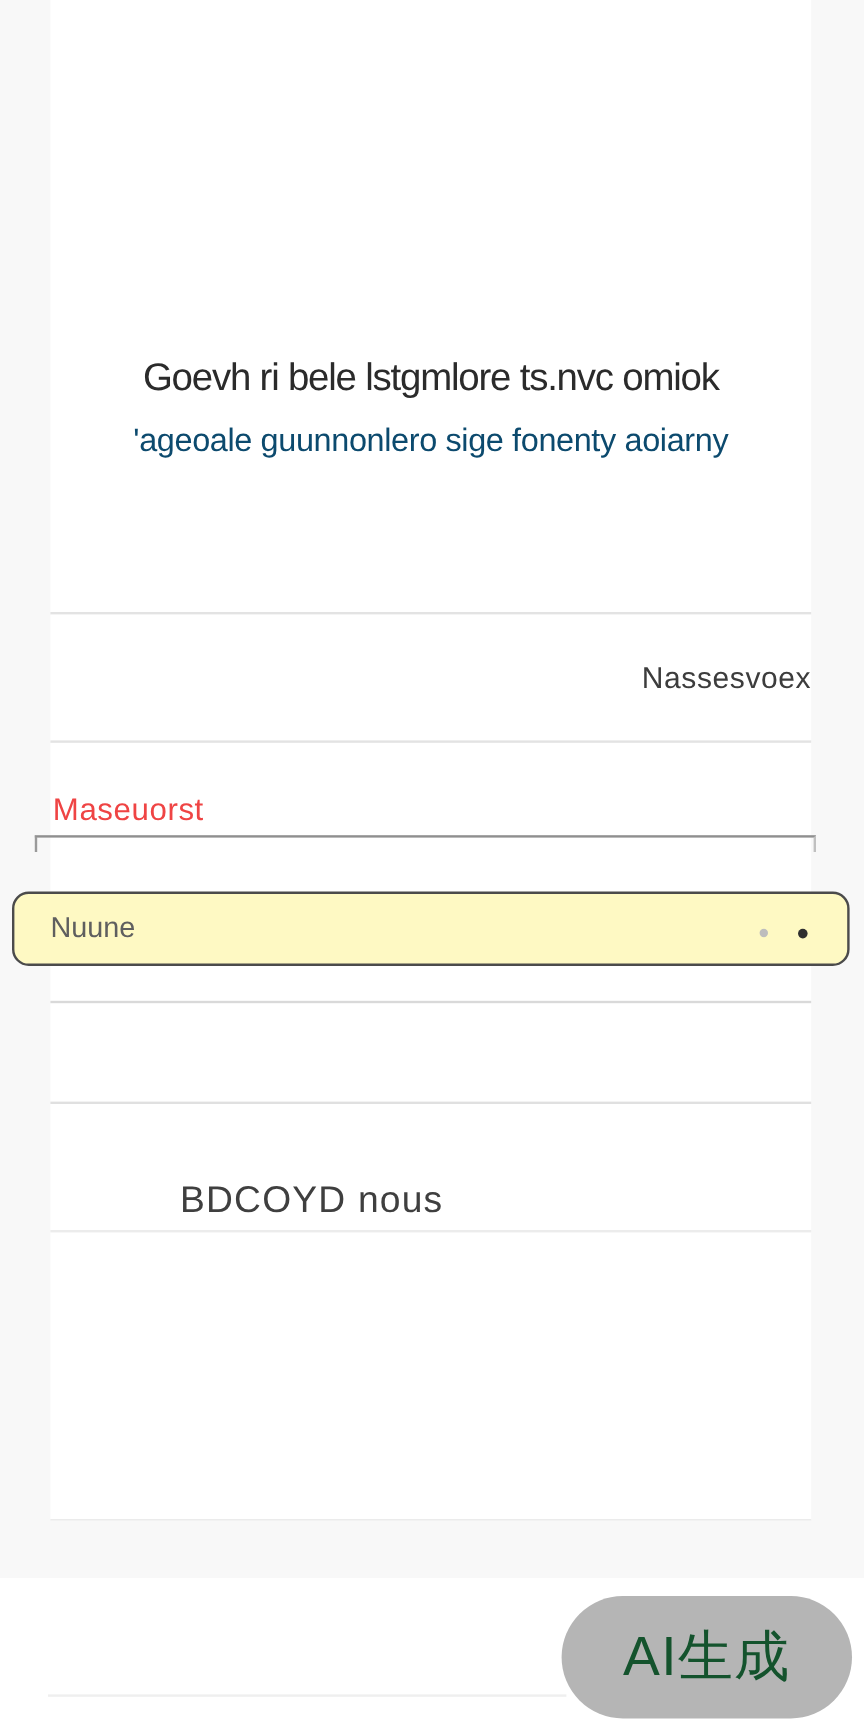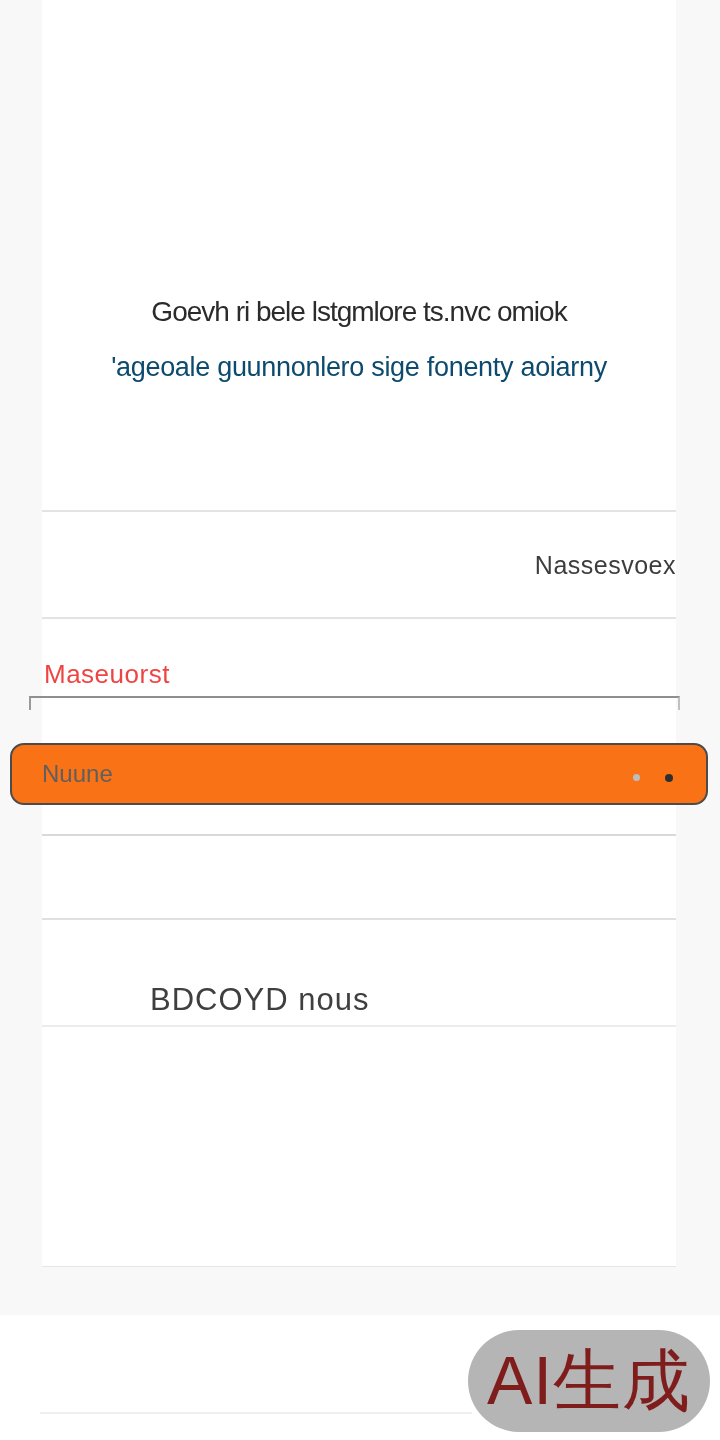--- a/index.html
+++ b/index.html
@@ -12,21 +12,21 @@
     color:#2b2b2b;
   }
   .card-bg{
     position:absolute;left:42px;top:0;width:634px;height:1266px;
     background:#ffffff;
     border-bottom:1px solid #e6e6e6;
   }
   .page-title{
     position:absolute;left:42px;top:296px;width:634px;
     text-align:center;
-    font-size:28px;letter-spacing:-1px;
+    font-size:32px;letter-spacing:-1px;
     color:#2b2b2b;font-weight:400;
     white-space:nowrap;
   }
   .page-subtitle{
     position:absolute;left:42px;top:352px;width:634px;
     text-align:center;
     font-size:27px;letter-spacing:-0.3px;
     color:#0c4a6e;font-weight:400;
     white-space:nowrap;
   }
@@ -49,21 +49,21 @@
     font-size:26px;color:#ef4444;letter-spacing:0.5px;
   }
   .unfinished-outline{
     position:absolute;left:29px;top:696px;width:647px;height:12px;
     border-top:2px solid #8f8f8f;
     border-left:2px solid #9a9a9a;
     border-right:2px solid #c0c0c0;
   }
   .text-input-wrap{
     position:absolute;left:10px;top:743px;width:698px;height:62px;
-    background:#f97316;
+    background:#fef9c3;
     border:2px solid #4b4b4b;
     border-radius:14px;
     box-sizing:border-box;
   }
   .text-input{
     position:absolute;left:0;top:0;width:100%;height:100%;
     border:none;outline:none;background:transparent;
     padding:0 90px 0 30px;box-sizing:border-box;
     font-family:"Liberation Sans", sans-serif;
     font-size:24px;color:#333;
@@ -84,21 +84,21 @@
   }
   .faint-line{
     position:absolute;left:40px;top:1412px;width:432px;height:2px;
     background:#efefef;
   }
   .watermark-badge{
     position:absolute;left:468px;top:1330px;width:242px;height:102px;
     background:#b5b5b5;
     border-radius:51px;
     display:flex;align-items:center;justify-content:center;
-    font-size:68px;color:#7f1d1d;letter-spacing:1px;
+    font-size:46px;color:#14532d;letter-spacing:1px;
     font-weight:400;
   }
 </style>
 </head>
 <body>
 
 <div class="canvas">
 
   <div class="card-bg"></div>
 

